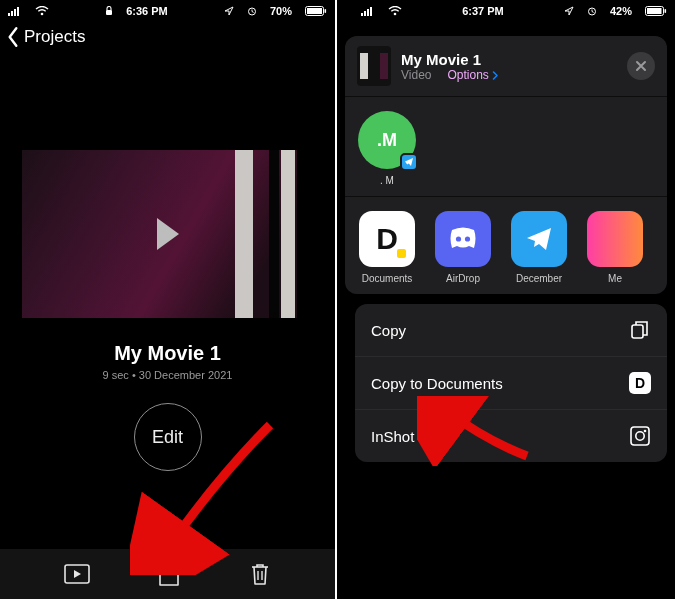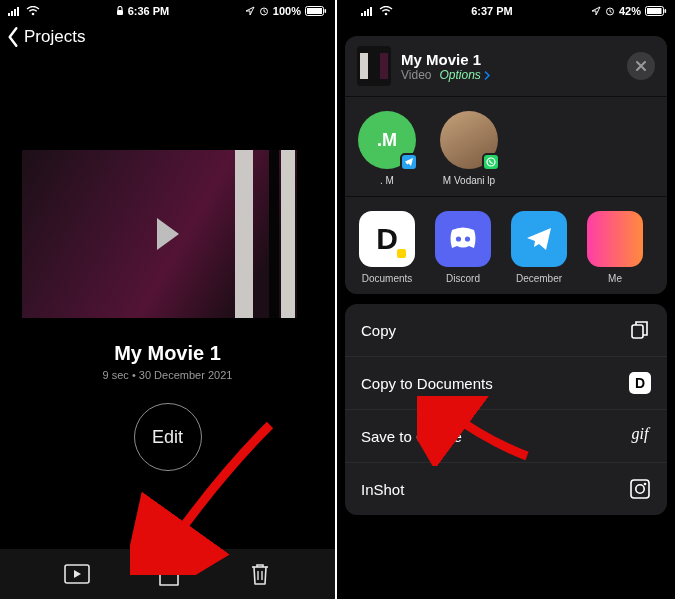--- a/index.html
+++ b/index.html
@@ -17,21 +17,21 @@
     color: #fff;
   }
   .phone.left { width: 337px; border-right: 2px solid #fff; }
   .phone.right { width: 338px; padding-left: 16px; }
 
   
   .status {
     display: flex; justify-content: space-between; align-items: center;
     height: 20px; padding: 2px 8px 0 8px; font-size: 11px; font-weight: 600;
   }
-  .status .cluster { display: flex; align-items: center; gap: 4px; }
+  .status .cluster { display: flex; align-items: center; gap: 13px; }
   .status svg { display: block; }
 
   
   .nav {
     display:flex; align-items:center; gap:4px; padding:6px 10px 10px 6px;
     font-size:17px;
   }
   .chevron-left { width:14px; height:22px; }
 
   
@@ -83,22 +83,22 @@
     display:flex; align-items:center; gap:10px;
     border-bottom:1px solid #0d0d0e;
   }
   .sheet-thumb {
     width:34px; height:40px; background:#111; border-radius:4px; position:relative; overflow:hidden;
   }
   .sheet-thumb::before { content:""; position:absolute; left:3px; top:7px; width:8px; height:26px; background:#d5d2ce;}
   .sheet-thumb::after { content:""; position:absolute; right:3px; top:7px; width:8px; height:26px; background:#43172f;}
   .head-text { flex:1; }
   .head-title { font-size:15px; font-weight:600; }
-  .head-sub { font-size:12px; color:#8e8e93; display:flex; align-items:flex-start; gap:8px;}
-  .head-sub .opt { color:#86efac;font-style:italic; }
+  .head-sub { font-size:12px; color:#8e8e93; display:flex; align-items:flex-start; gap:16px;}
+  .head-sub .opt { color:#f0abfc; }
   .close-x {
     width:28px; height:28px; border-radius:14px; background:#3a3a3c;
     display:flex; align-items:center; justify-content:center;
   }
 
   .contacts-row {
     background:#1f1f21; padding:14px 12px 10px 12px; display:flex; gap:22px;
     border-bottom-left-radius:0; border-bottom-right-radius:0;
   }
   .contact { width:60px; text-align:center; font-size:10px; color:#ddd; }
@@ -127,21 +127,21 @@
     width:56px; height:56px; border-radius:13px; margin:0 auto 6px auto;
     display:flex; align-items:center; justify-content:center;
   }
   .icon-sq.white { background:#fff; }
   .icon-sq.discord { background:#5865f2; }
   .icon-sq.telegram { background:#29a3ef; }
   .icon-sq.partial { background:linear-gradient(90deg,#ff3ea5,#ff8a3d); }
 
   .actions {
     margin-top:10px; background:#1f1f21; border-radius:12px;
-    display:flex; flex-direction:column;
+    display:flex; flex-direction:column;margin-left:10px;
   }
   .action {
     display:flex; align-items:center; justify-content:space-between;
     padding:15px 16px; font-size:15px; color:#fff;
     border-bottom:1px solid #2b2b2d;
   }
   .action:last-child { border-bottom:none; }
   .action svg, .action .act-ico { width:22px; height:22px; }
   .act-ico.docD { background:#fff; color:#000; border-radius:5px; font-weight:800; font-size:14px; display:flex; align-items:center; justify-content:center;}
   .act-ico.gif { font-style:italic; font-family:Georgia,serif; font-size:16px; color:#fff; text-align:center;}
@@ -178,21 +178,21 @@
       <span>6:36 PM</span>
     </div>
     <div class="cluster">
       <svg width="10" height="10" viewBox="0 0 10 10">
           <path d="M9 1 L1 5 L5 5 L5 9 Z" fill="none" stroke="#fff" stroke-width="1"></path>
         </svg>
       <svg width="10" height="10" viewBox="0 0 10 10">
           <circle cx="5" cy="5.5" r="3.5" fill="none" stroke="#fff" stroke-width="1"></circle>
           <path d="M5 3.5 V5.5 L6.6 6.4" fill="none" stroke="#fff" stroke-width="1"></path>
         </svg>
-      <span>100%</span>
+      <span>70%</span>
       <svg width="22" height="10" viewBox="0 0 22 10">
           <rect x="0.5" y="0.5" width="18" height="9" rx="2" fill="none" stroke="#fff"></rect>
           <rect x="2" y="2" width="15" height="6" fill="#fff"></rect>
           <rect x="19.5" y="3" width="1.6" height="4" rx="0.8" fill="#fff"></rect>
         </svg>
     </div>
   </div>
 
   <div class="nav">
     <svg class="chevron-left" viewBox="0 0 12 20">
@@ -317,50 +317,39 @@
         <div class="avatar green">
           <span>.M</span>
           <div class="badge tg">
             <svg width="10" height="10" viewBox="0 0 10 10">
                 <path d="M1 4.5 L9 1 L7 9 L4.8 6.6 L3.2 7.4 Z" fill="#fff"></path>
               </svg>
           </div>
         </div>
         <div>. M</div>
       </div>
-      <div class="contact">
-        <div class="avatar photo">
-          <div class="badge wa">
-            <svg width="10" height="10" viewBox="0 0 10 10">
-                <circle cx="5" cy="5" r="4" fill="none" stroke="#fff" stroke-width="1.2"></circle>
-                <path d="M3.5 3.5 q.6 2.5 3 3" fill="none" stroke="#fff" stroke-width="1.2" stroke-linecap="round"></path>
-              </svg>
-          </div>
-        </div>
-        <div>M Vodani lp</div>
-      </div>
     </div>
 
     <div class="apps-row">
       <div class="app">
         <div class="icon-sq white" style="position:relative">
           <span style="font-size:30px;font-weight:900;color:#111;">D</span>
           <span style="position:absolute;right:9px;bottom:9px;width:9px;height:9px;background:#ffd400;border-radius:2px;"></span>
         </div>
         <div>Documents</div>
       </div>
       <div class="app">
         <div class="icon-sq discord">
           <svg width="34" height="26" viewBox="0 0 34 26">
               <path d="M6 4 Q17 -1 28 4 Q31 12 28 22 L23 20 Q17 23 11 20 L6 22 Q3 12 6 4 Z" fill="#fff"></path>
               <circle cx="12.5" cy="13" r="2.6" fill="#5865f2"></circle>
               <circle cx="21.5" cy="13" r="2.6" fill="#5865f2"></circle>
             </svg>
         </div>
-        <div>Discord</div>
+        <div>AirDrop</div>
       </div>
       <div class="app">
         <div class="icon-sq telegram">
           <svg width="32" height="32" viewBox="0 0 32 32">
               <path d="M4 15 L28 5 L23 27 L16 21 L11 24 L12 18 Z" fill="#fff"></path>
             </svg>
         </div>
         <div>December</div>
       </div>
       <div class="app">
@@ -373,24 +362,20 @@
       <div class="action">
         <span>Copy</span>
         <svg viewBox="0 0 22 22" fill="none" stroke="#fff" stroke-width="1.6">
             <rect x="3" y="6" width="11" height="13" rx="2"></rect>
             <path d="M7 6 V3 H18 V16 H14"></path>
           </svg>
       </div>
       <div class="action">
         <span>Copy to Documents</span>
         <span class="act-ico docD">D</span>
-      </div>
-      <div class="action">
-        <span>Save to Gifitize</span>
-        <span class="act-ico gif">gif</span>
       </div>
       <div class="action">
         <span>InShot</span>
         <svg class="act-ico" viewBox="0 0 22 22" fill="none" stroke="#fff" stroke-width="1.6">
             <rect x="2" y="2" width="18" height="18" rx="3"></rect>
             <circle cx="11" cy="11" r="4.2"></circle>
             <circle cx="16" cy="6" r="1.3" fill="#fff" stroke="none"></circle>
           </svg>
       </div>
     </div>

